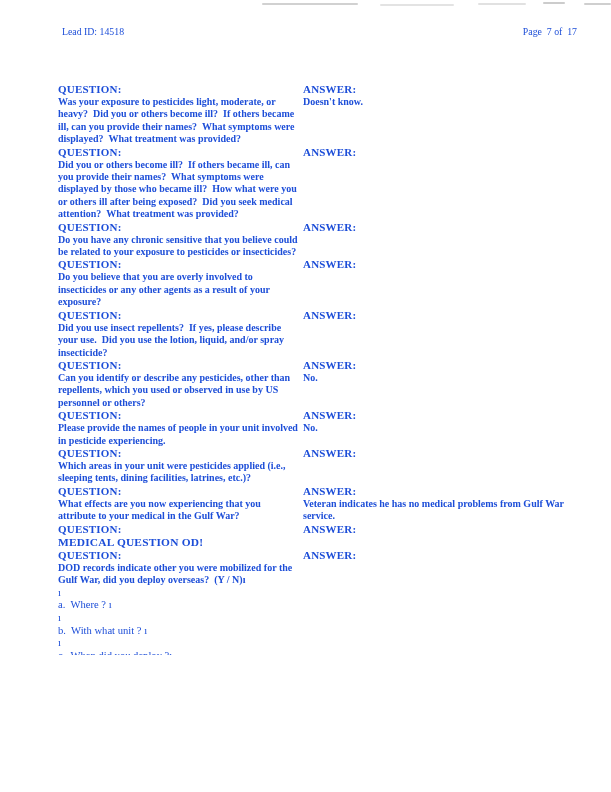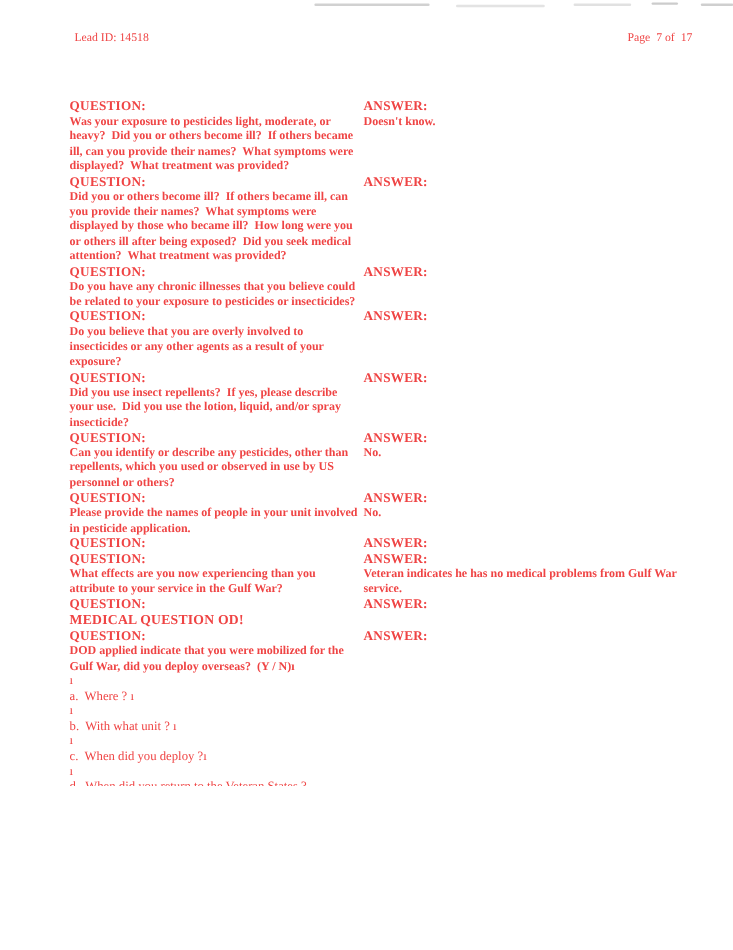--- a/index.html
+++ b/index.html
@@ -6,21 +6,21 @@
     margin: 0;
     padding: 0;
     background: #ffffff;
   }
   .page {
     position: relative;
     width: 611px;
     height: 655px;
     background: #ffffff;
     font-family: "Liberation Serif", "DejaVu Serif", serif;
-    color: #ef4444;
+    color: #1d4ed8;
     overflow: hidden;
   }
   
   .artifact {
     position: absolute;
     background: #9a9a9a;
     border-radius: 1px;
   }
   .a1 { left: 262px; top: 3px; width: 96px; height: 2px; opacity: .45; }
   .a2 { left: 380px; top: 4px; width: 74px; height: 2px; opacity: .28; }
@@ -109,33 +109,33 @@
     </div>
     <div class="a-col">
       <div class="a-head">ANSWER:</div>
       <div class="a-text">Doesn't know.</div>
     </div>
   </div>
 
   <div class="qa-row">
     <div class="q-col">
       <div class="q-head">QUESTION:</div>
-      <div class="q-text">Did you or others become ill?  If others became ill, can you provide their names?  What symptoms were displayed by those who became ill?  How long were you or others ill after being exposed?  Did you seek medical attention?  What treatment was provided?</div>
-      <div></div>
-    </div>
-    <div class="a-col">
-      <div class="a-head">ANSWER:</div>
-      <div class="a-text"></div>
-    </div>
-  </div>
-
-  <div class="qa-row">
-    <div class="q-col">
-      <div class="q-head">QUESTION:</div>
-      <div class="q-text">Do you have any chronic illnesses that you believe could be related to your exposure to pesticides or insecticides?</div>
+      <div class="q-text">Did you or others become ill?  If others became ill, can you provide their names?  What symptoms were displayed by those who became ill?  How what were you or others ill after being exposed?  Did you seek medical attention?  What treatment was provided?</div>
+      <div></div>
+    </div>
+    <div class="a-col">
+      <div class="a-head">ANSWER:</div>
+      <div class="a-text"></div>
+    </div>
+  </div>
+
+  <div class="qa-row">
+    <div class="q-col">
+      <div class="q-head">QUESTION:</div>
+      <div class="q-text">Do you have any chronic sensitive that you believe could be related to your exposure to pesticides or insecticides?</div>
       <div></div>
     </div>
     <div class="a-col">
       <div class="a-head">ANSWER:</div>
       <div class="a-text"></div>
     </div>
   </div>
 
   <div class="qa-row">
     <div class="q-col">
@@ -169,44 +169,45 @@
     </div>
     <div class="a-col">
       <div class="a-head">ANSWER:</div>
       <div class="a-text">No.</div>
     </div>
   </div>
 
   <div class="qa-row">
     <div class="q-col">
       <div class="q-head">QUESTION:</div>
-      <div class="q-text">Please provide the names of people in your unit involved in pesticide application.</div>
+      <div class="q-text">Please provide the names of people in your unit involved in pesticide experiencing.</div>
       <div></div>
     </div>
     <div class="a-col">
       <div class="a-head">ANSWER:</div>
       <div class="a-text">No.</div>
     </div>
   </div>
 
   <div class="qa-row">
     <div class="q-col">
       <div class="q-head">QUESTION:</div>
-      <div></div>
-    </div>
-    <div class="a-col">
-      <div class="a-head">ANSWER:</div>
-    </div>
-  </div>
-
-
-  <div class="qa-row">
-    <div class="q-col">
-      <div class="q-head">QUESTION:</div>
-      <div class="q-text">What effects are you now experiencing than you attribute to your service in the Gulf War?</div>
+      <div class="q-text">Which areas in your unit were pesticides applied (i.e., sleeping tents, dining facilities, latrines, etc.)?</div>
+      <div></div>
+    </div>
+    <div class="a-col">
+      <div class="a-head">ANSWER:</div>
+    </div>
+  </div>
+
+
+  <div class="qa-row">
+    <div class="q-col">
+      <div class="q-head">QUESTION:</div>
+      <div class="q-text">What effects are you now experiencing that you attribute to your medical in the Gulf War?</div>
       <div></div>
     </div>
     <div class="a-col">
       <div class="a-head">ANSWER:</div>
       <div class="a-text">Veteran indicates he has no medical problems from Gulf War service.</div>
     </div>
   </div>
 
   <div class="qa-row">
     <div class="q-col">
@@ -217,21 +218,21 @@
       <div class="a-head">ANSWER:</div>
       <div class="a-text"></div>
     </div>
   </div>
 
   <div class="section-head">MEDICAL QUESTION OD!</div>
 
   <div class="qa-row">
     <div class="q-col">
       <div class="q-head">QUESTION:</div>
-      <div class="q-text">DOD applied indicate that you were mobilized for the Gulf War, did you deploy overseas?  (Y / N)ı</div>
+      <div class="q-text">DOD records indicate other you were mobilized for the Gulf War, did you deploy overseas?  (Y / N)ı</div>
       <div>
             <div class="sub-line">ı</div>
             <div class="sub-line">a.  Where ? ı</div>
             <div class="sub-line">ı</div>
             <div class="sub-line">b.  With what unit ? ı</div>
             <div class="sub-line">ı</div>
             <div class="sub-line">c.  When did you deploy ?ı</div>
             <div class="sub-line">ı</div>
             <div class="sub-line">d.  When did you return to the Veteran States ?</div>
           </div>

